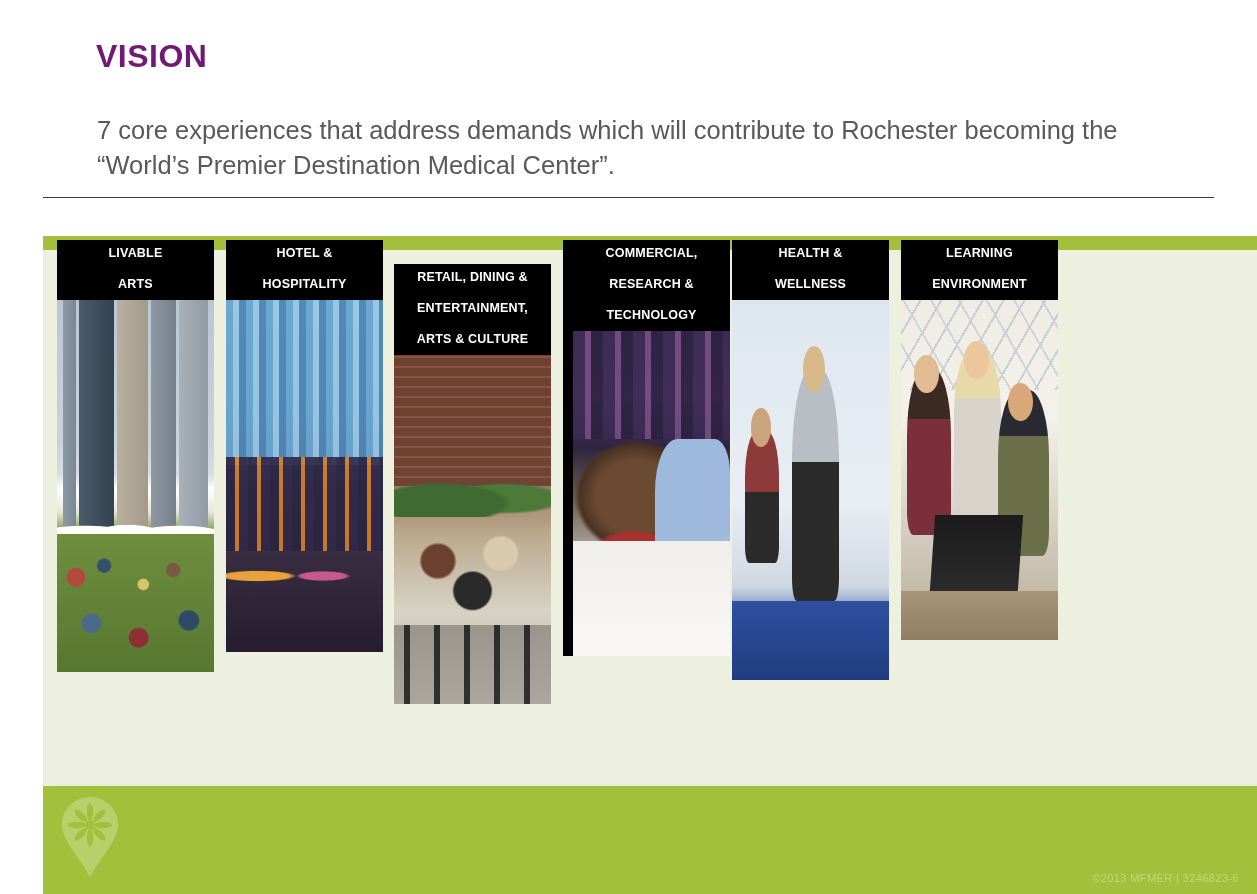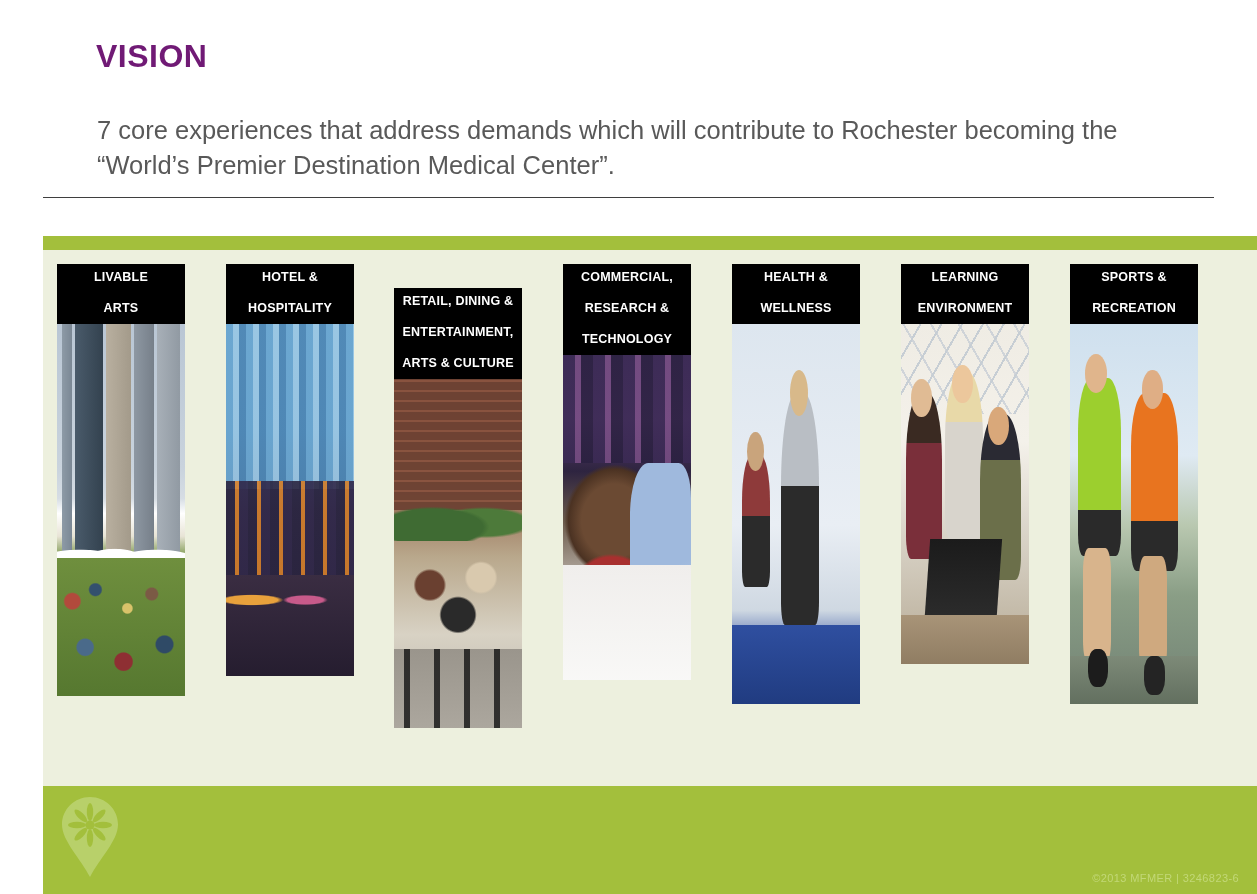--- a/index.html
+++ b/index.html
@@ -59,22 +59,22 @@
     left: 0px;
     top: 14px;
     width: 1214px;
     height: 536px;
     background: #edf0de;
   }
 
   
   .card {
     position: absolute;
-    top: 28px;
-    width: 128px;
+    top: 4px;
+    width: 157px;
     background: #000;
     overflow: hidden;
   }
   .card-head {
     background: #000000;
     color: #ffffff;
     font-size: 12.5px;
     font-weight: bold;
     line-height: 15.5px;
     text-align: center;
@@ -213,21 +213,21 @@
         radial-gradient(circle at 68% 36%, #d9c9ae 0 12%, transparent 14%),
         radial-gradient(circle at 50% 66%, #2a2a2a 0 16%, transparent 18%);"></div>
       <div class="ph" style="top:70%; height:30%; background:
         linear-gradient(#9a958c,#b4afa6);"></div>
       <div class="ph" style="top:70%; height:24%; background:
         repeating-linear-gradient(90deg,transparent 0 10px,#1b1b1b 10px 16px,transparent 16px 30px);
         opacity:.85;"></div>
     </div>
   </div>
 
-  <div class="card" style="left:520px; height:416px;">
+  <div class="card" style="left:520px; height:416px;padding-left:10px;">
     <div class="card-head">
       <span>
         <span>COMMERCIAL,</span><br>
         <span>RESEARCH &amp;</span><br>
         <span>TECHNOLOGY</span>
       </span>
     </div>
     <div class="card-photo" style="height:363px;">
       <div class="ph" style="background:linear-gradient(#4a3560 0%,#5d3f6e 18%,#2e2440 32%,#6b5a4a 46%,#e9e6e2 72%,#f4f3f1 100%);"></div>
       <div class="ph" style="height:30%; background:
@@ -288,42 +288,20 @@
       <div class="ph" style="top:12%; height:11%; left:40%; width:16%; background:#ecc79c; border-radius:50%;"></div>
       <div class="ph" style="top:26%; height:48%; left:62%; width:32%; background:
         linear-gradient(#2a2a33 0 28%, #6b6f4a 28% 100%); border-radius:40% 40% 14% 14%;"></div>
       <div class="ph" style="top:24%; height:11%; left:68%; width:16%; background:#d9a87a; border-radius:50%;"></div>
       <div class="ph" style="top:62%; height:26%; left:20%; width:56%; background:
         linear-gradient(#1b1b1b,#2e2e2e); transform:skewX(-4deg);"></div>
       <div class="ph" style="top:84%; height:16%; background:linear-gradient(#a89478,#8d7a60);"></div>
     </div>
   </div>
 
-  <div class="card" style="left:1027px; height:440px;">
-    <div class="card-head">
-      <span>
-        <span>SPORTS &amp;</span><br>
-        <span>RECREATION</span>
-      </span>
-    </div>
-    <div class="card-photo" style="height:387px;">
-      <div class="ph" style="background:linear-gradient(#cfe0ee 0%,#dfeaf3 34%,#b9c8b0 52%,#8a9e86 70%,#6f7f72 100%);"></div>
-      <div class="ph" style="top:14%; height:46%; left:6%; width:34%; background:
-        linear-gradient(#9ccf2e 0 74%, #2a2a2a 74% 100%); border-radius:30% 30% 12% 12%;"></div>
-      <div class="ph" style="top:8%; height:10%; left:12%; width:17%; background:#e0b58c; border-radius:50%;"></div>
-      <div class="ph" style="top:18%; height:46%; left:48%; width:36%; background:
-        linear-gradient(#e8741f 0 72%, #2a2a2a 72% 100%); border-radius:30% 30% 12% 12%;"></div>
-      <div class="ph" style="top:12%; height:10%; left:56%; width:17%; background:#dfae85; border-radius:50%;"></div>
-      <div class="ph" style="top:58%; height:30%; left:10%; width:22%; background:#d8b48c; border-radius:20%;"></div>
-      <div class="ph" style="top:60%; height:30%; left:54%; width:22%; background:#cfa97f; border-radius:20%;"></div>
-      <div class="ph" style="top:86%; height:14%; background:linear-gradient(#7d8a78,#5f6c5c);"></div>
-      <div class="ph" style="top:84%; height:10%; left:14%; width:16%; background:#1c1c1c; border-radius:40%;"></div>
-      <div class="ph" style="top:86%; height:10%; left:58%; width:16%; background:#242424; border-radius:40%;"></div>
-    </div>
-  </div>
 
   <div id="footer-bar">
     <svg id="logo-pin" viewBox="0 0 58 82" aria-hidden="true">
       <path d="M29 1 C13.5 1 1 13.3 1 28.5 C1 45 20 63 29 81 C38 63 57 45 57 28.5 C57 13.3 44.5 1 29 1 Z" fill="#b8d06a"></path>
       <g fill="#a3bf3c">
         <ellipse cx="29" cy="16" rx="3.2" ry="9"></ellipse>
         <ellipse cx="29" cy="42" rx="3.2" ry="9"></ellipse>
         <ellipse cx="16" cy="29" rx="9" ry="3.2"></ellipse>
         <ellipse cx="42" cy="29" rx="9" ry="3.2"></ellipse>
         <ellipse cx="19.8" cy="19.8" rx="8.4" ry="3.1" transform="rotate(45 19.8 19.8)"></ellipse>

